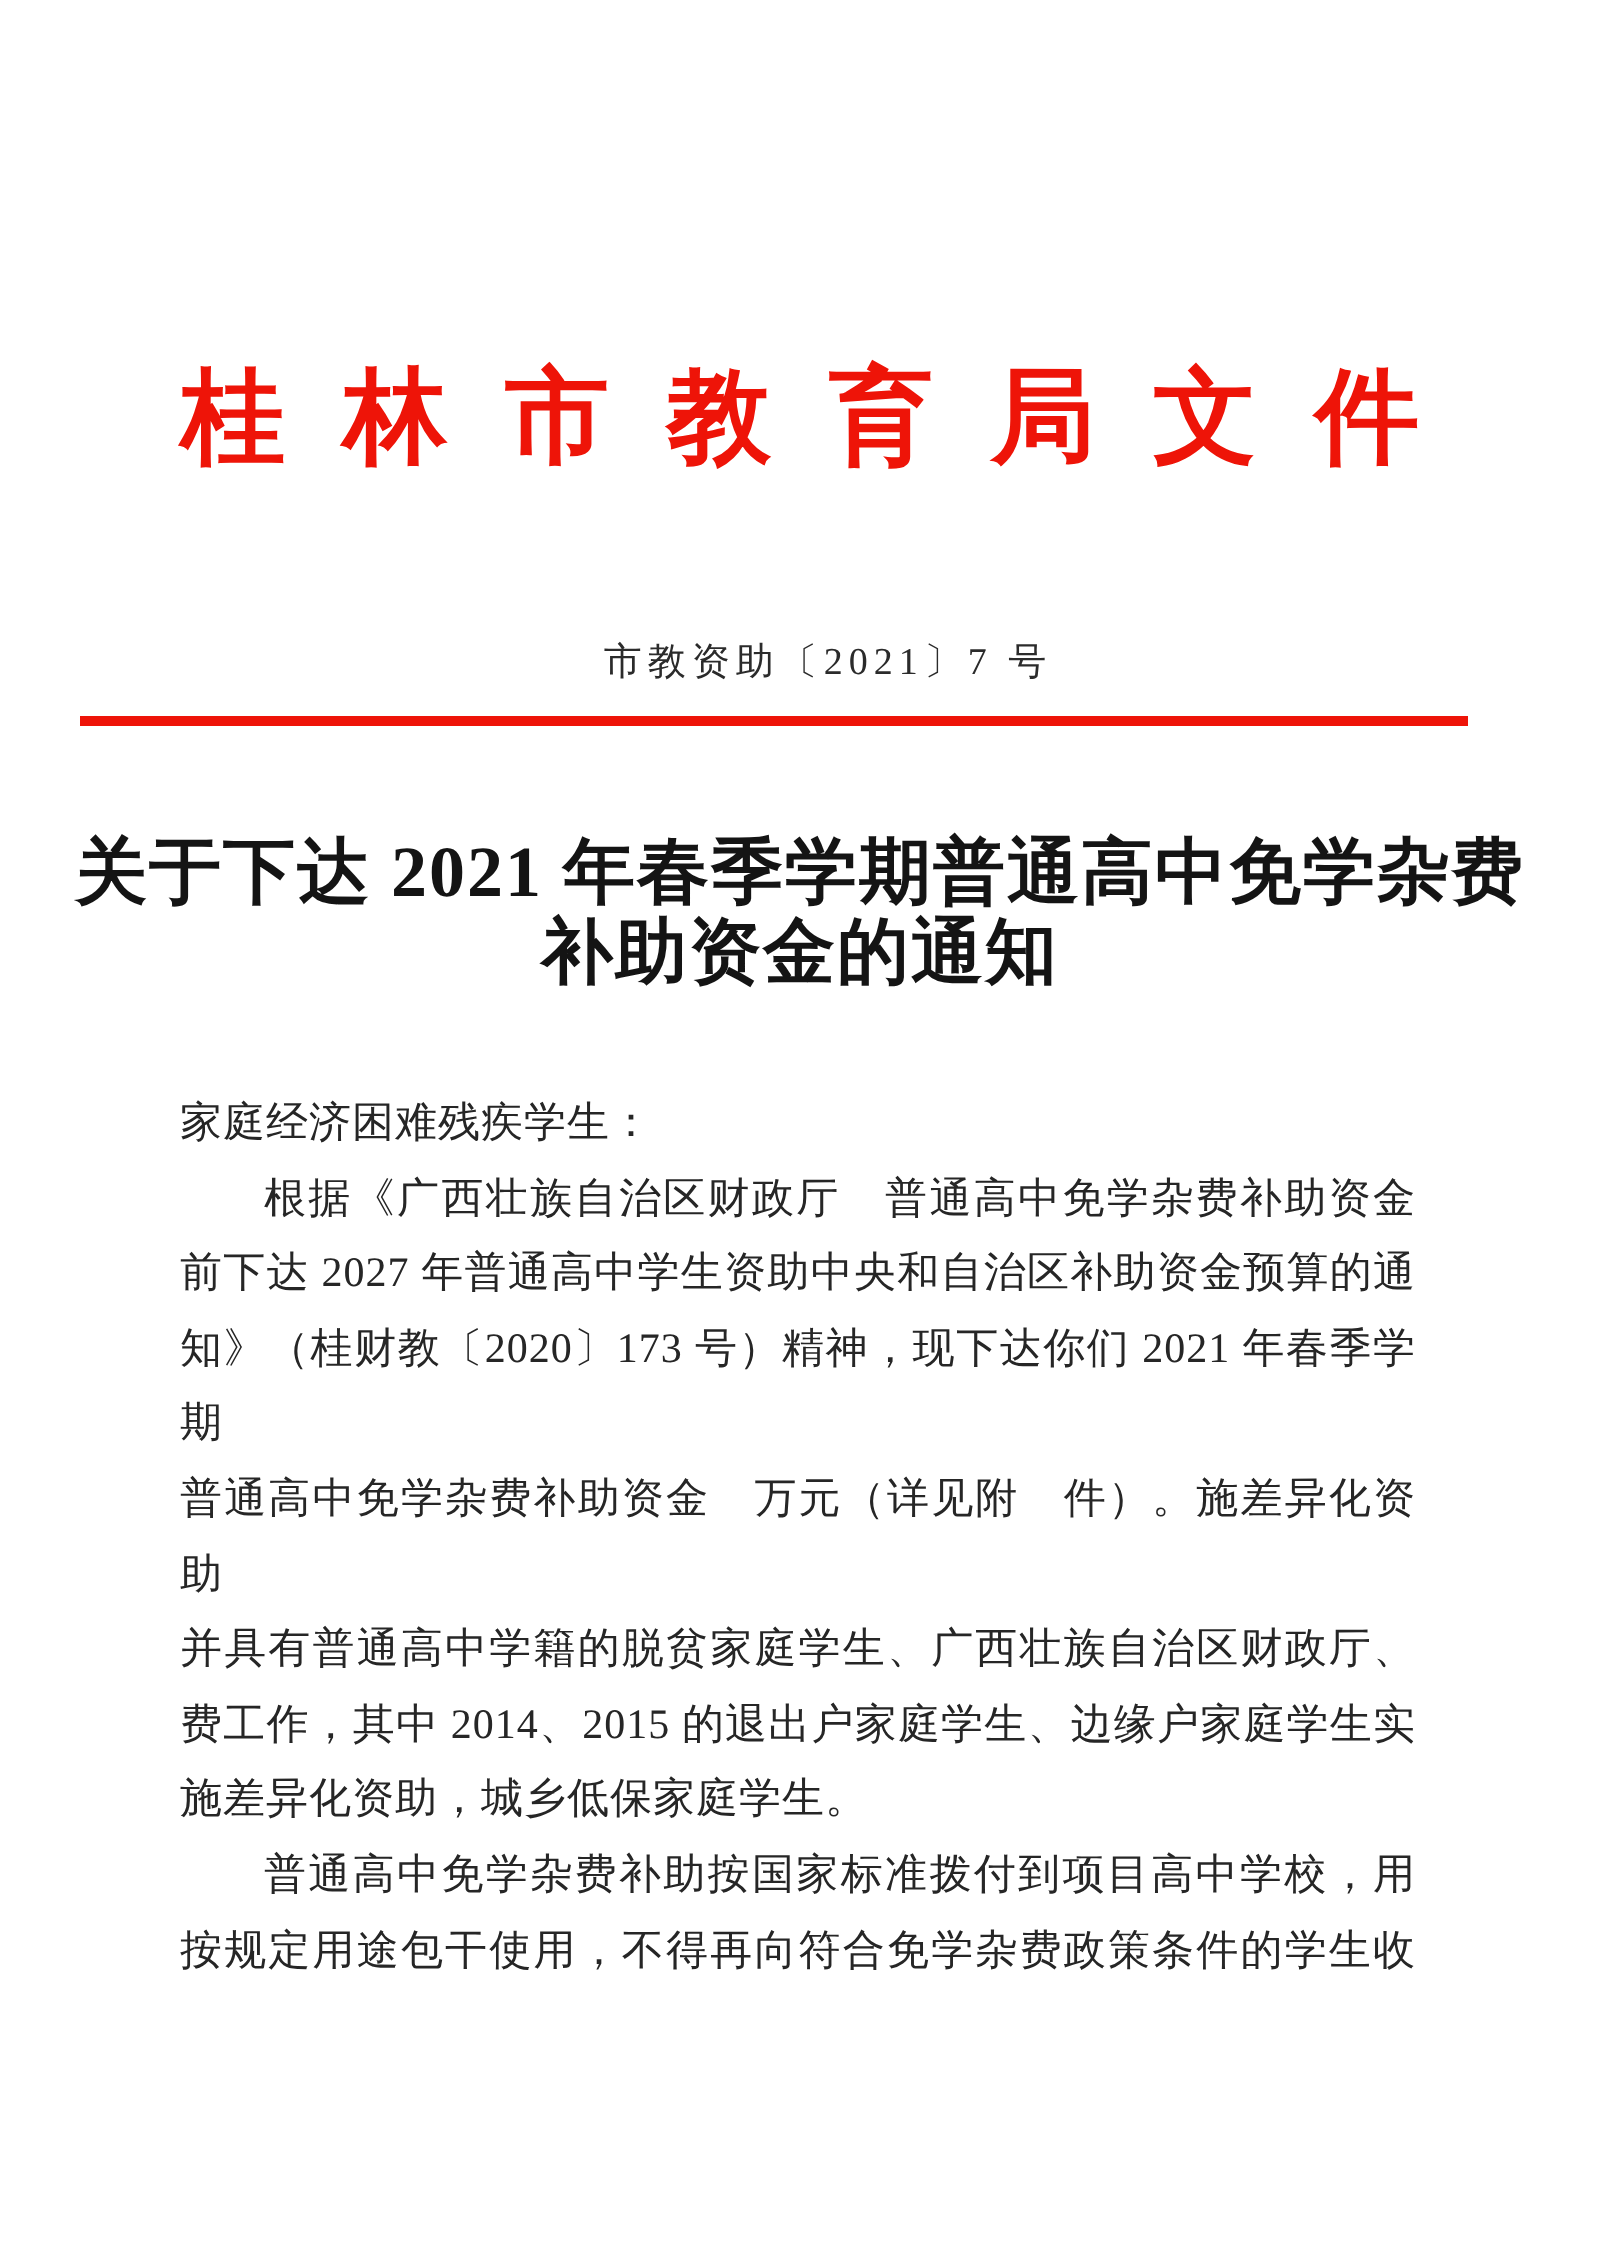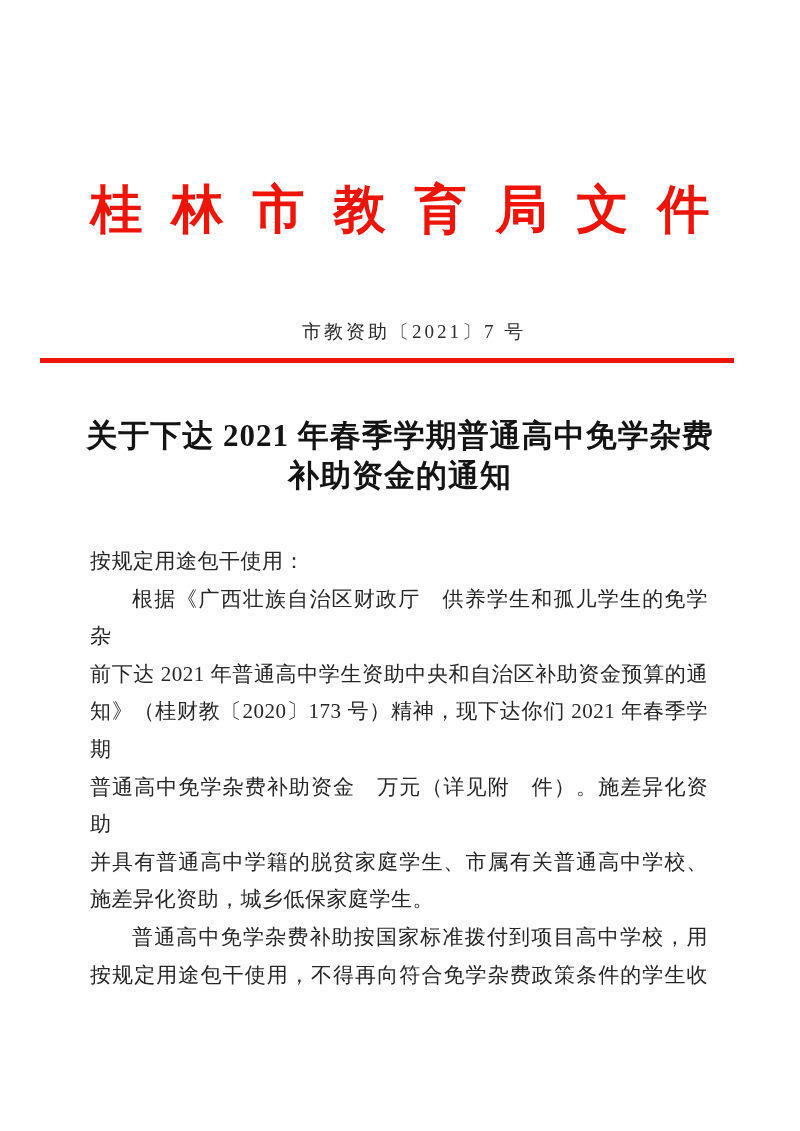--- a/index.html
+++ b/index.html
@@ -57,21 +57,21 @@
     background: #ee1408;
   }
 
   
   .doc-title {
     position: absolute;
     top: 416px;
     left: 0;
     width: 100%;
     text-align: center;
-    font-size: 31px;
+    font-size: 36px;
     font-weight: bold;
     color: #141414;
     line-height: 40px;
     letter-spacing: 1px;
   }
 
   
   .doc-body {
     position: absolute;
     top: 543px;
@@ -102,24 +102,25 @@
   <div class="doc-number">市教资助〔2021〕7 号</div>
 
   <div class="red-line"></div>
 
   <div class="doc-title">
     <div>关于下达 2021 年春季学期普通高中免学杂费</div>
     <div>补助资金的通知</div>
   </div>
 
   <div class="doc-body">
-    <div class="body-line">按规定用途包干使用：</div>
-    <div class="body-line indent just">根据《广西壮族自治区财政厅　供养学生和孤儿学生的免学杂</div>
-    <div class="body-line just">前下达 2021 年普通高中学生资助中央和自治区补助资金预算的通</div>
+    <div class="body-line">家庭经济困难残疾学生：</div>
+    <div class="body-line indent just">根据《广西壮族自治区财政厅　普通高中免学杂费补助资金</div>
+    <div class="body-line just">前下达 2027 年普通高中学生资助中央和自治区补助资金预算的通</div>
     <div class="body-line just">知》（桂财教〔2020〕173 号）精神，现下达你们 2021 年春季学期</div>
     <div class="body-line just">普通高中免学杂费补助资金　万元（详见附　件）。施差异化资助</div>
-    <div class="body-line just">并具有普通高中学籍的脱贫家庭学生、市属有关普通高中学校、</div>
+    <div class="body-line just">并具有普通高中学籍的脱贫家庭学生、广西壮族自治区财政厅、</div>
+    <div class="body-line just">费工作，其中 2014、2015 的退出户家庭学生、边缘户家庭学生实</div>
     <div class="body-line">施差异化资助，城乡低保家庭学生。</div>
     <div class="body-line indent just">普通高中免学杂费补助按国家标准拨付到项目高中学校，用</div>
     <div class="body-line just">按规定用途包干使用，不得再向符合免学杂费政策条件的学生收</div>
   </div>
 
 </div>
 
 </body></html>

